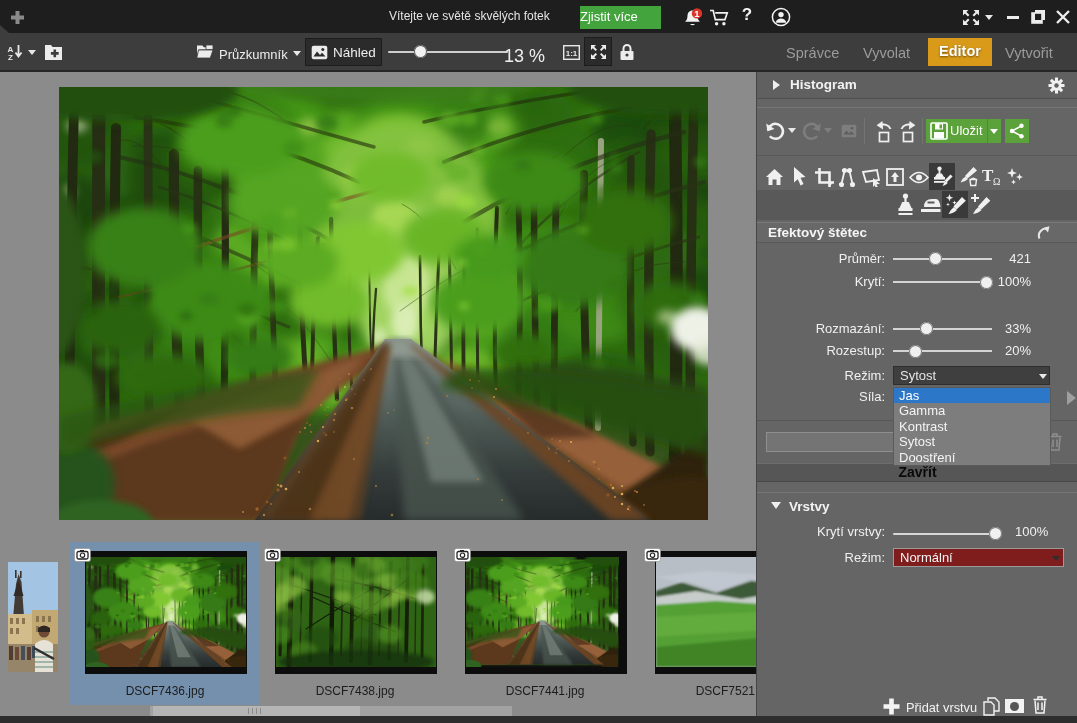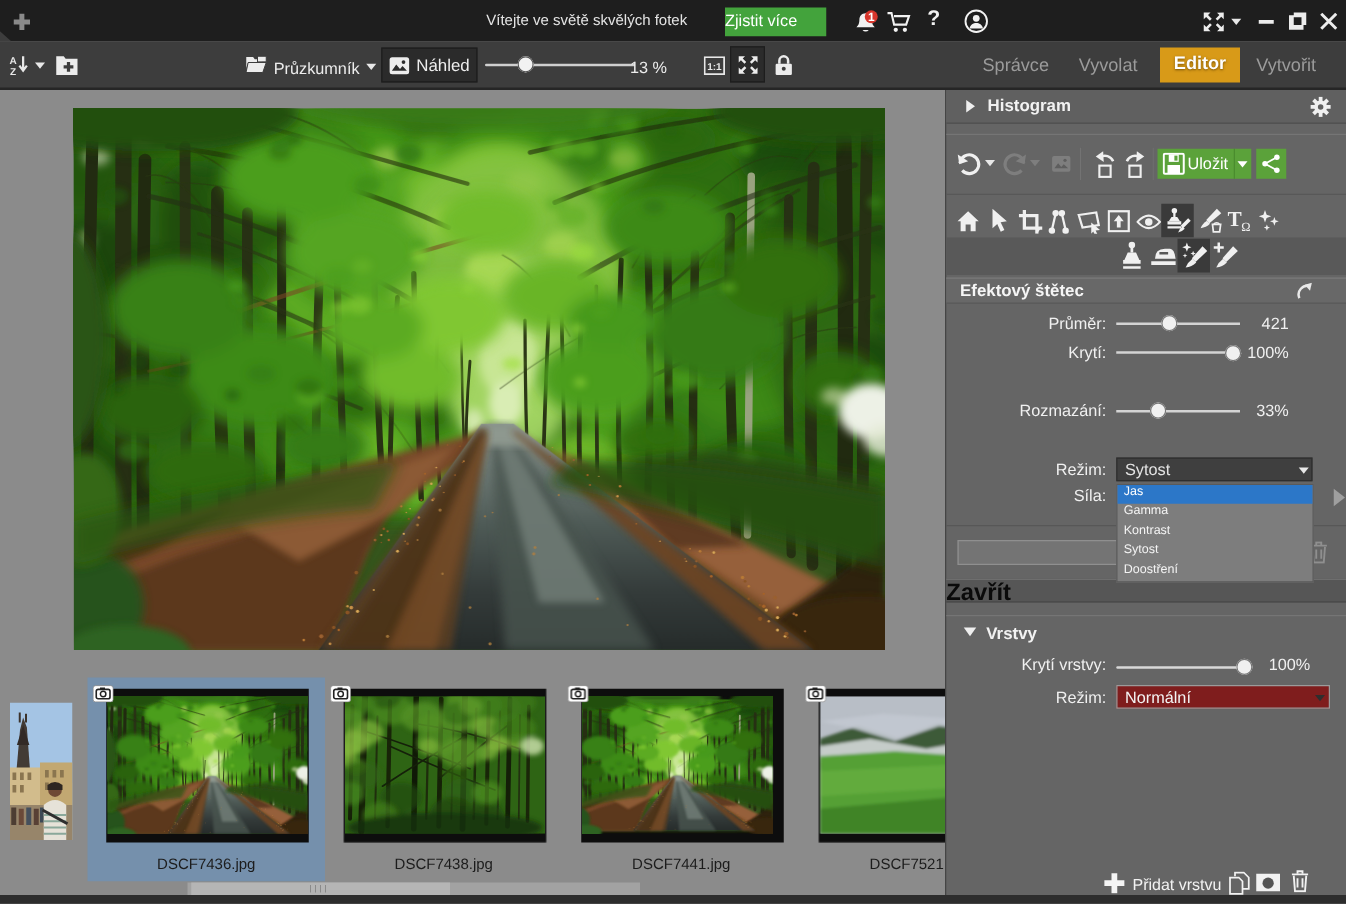--- a/index.html
+++ b/index.html
@@ -105,21 +105,21 @@
       <svg class="abs" style="left:5px; top:6px;" width="17" height="15" viewBox="0 0 17 15">
         <rect x="0.7" y="0.7" width="15.6" height="13.6" rx="2" fill="#ececec"></rect>
         <path d="M2.5 11.5 l3.5-5 l3 3.6 l2-2.4 l3.5 3.8 z" fill="#2b2b2b"></path>
         <circle cx="11.8" cy="4.6" r="1.5" fill="#2b2b2b"></circle>
       </svg>
       <div class="abs lbl" style="left:27px; top:6px; font-size:13.5px;">Náhled</div>
     </div>
 
     <div class="slider-track" style="left:388px; top:18px; width:120px; background:#cfcfcf;"></div>
     <div class="slider-knob" style="left:414px; top:12px;"></div>
-    <div class="abs lbl" style="left:504px; top:13px; font-size:13px;">13 %</div>
+    <div class="abs lbl" style="left:504px; top:13px; font-size:18px;">13 %</div>
 
     <svg class="abs" style="left:563px; top:12px;" width="17" height="15" viewBox="0 0 17 15">
       <rect x="0.7" y="0.7" width="15.6" height="13.6" fill="none" stroke="#e8e8e8" stroke-width="1.4"></rect>
       <text x="8.5" y="10.8" font-size="8" font-weight="bold" fill="#e8e8e8" text-anchor="middle">1:1</text>
     </svg>
 
     <div class="abs" style="left:584px; top:4px; width:28px; height:29px; background:#2b2b2b; border:1px solid #1d1d1d;">
       <svg class="abs" style="left:5px; top:6px;" width="17" height="16" viewBox="0 0 18 17">
         <g fill="#ececec">
           <path d="M1 1 h5.4 l-2 2 l3 3 l-1.5 1.5 l-3-3 l-1.9 1.9 z"></path>
@@ -979,37 +979,43 @@
         <div class="strk"></div>
         <div class="sknob" style="left:223px;"></div>
         <div class="sval">100%</div>
       </div>
     <div class="srow" style="top:246.5px;">
         <div class="slab">Rozmazání:</div>
         <div class="strk"></div>
         <div class="sknob" style="left:163px;"></div>
         <div class="sval">33%</div>
       </div>
+    <div class="srow" style="top:269px;">
+        <div class="slab">Rozestup:</div>
+        <div class="strk"></div>
+        <div class="sknob" style="left:152px;"></div>
+        <div class="sval">20%</div>
+      </div>
     <div class="abs" style="left:0; top:317px; width:128px; text-align:right; font-size:13px; color:#f0f0f0;">Síla:</div>
     <div class="abs" style="left:0; top:296px; width:128px; text-align:right; font-size:13px; color:#f0f0f0;">Režim:</div>
     <div class="abs" style="left:136px; top:294px; width:157px; height:19px; background:#3f3f3f; border:1px solid #2e2e2e;">
       <div class="abs" style="left:6px; top:1px; font-size:13px; color:#e4e4e4;">Sytost</div>
       <div class="abs caret" style="left:145px; top:7px;"></div>
     </div>
     <div class="abs" style="left:0; top:348px; width:321px; height:1px; background:#575757;"></div>
     <div class="abs" style="left:9px; top:360px; width:274px; height:20px; background:#747474; border:1px solid #8f8f8f;"></div>
     <svg class="abs" style="left:291px; top:361px;" width="14" height="18" viewBox="0 0 14 18">
       <g stroke="#8f8f8f" fill="none" stroke-width="1.5">
         <path d="M2 4.5 L3 17 H11 L12 4.5"></path>
           <path d="M0.5 3.5 H13.5"></path>
           <path d="M5 3 V1 H9 V3"></path>
         <path d="M5 6.5 V14 M9 6.5 V14"></path>
       </g>
     </svg>
-    <div class="abs" style="left:0; top:391px; width:321px; height:19px; background:#565656; border-top:1px solid #6e6e6e; border-bottom:1px solid #484848; text-align:left; font-weight:bold; font-size:19px; color:#0a0a0a;">Zavřít</div>
+    <div class="abs" style="left:0; top:391px; width:321px; height:19px; background:#565656; border-top:1px solid #6e6e6e; border-bottom:1px solid #484848; text-align:center; font-weight:bold; font-size:14px; color:#0a0a0a;">Zavřít</div>
     <div class="abs" style="left:0; top:420px; width:321px; height:1px; background:#757575;"></div>
 
     <div class="abs" style="left:14px; top:430px; width:0; height:0; border-left:5px solid transparent; border-right:5px solid transparent; border-top:7px solid #efefef;"></div>
     <div class="abs" style="left:32px; top:427px; font-weight:bold; font-size:13.5px; color:#f2f2f2;">Vrstvy</div>
     <div class="abs" style="left:0; top:452px; width:128px; text-align:right; font-size:13px; color:#f0f0f0;">Krytí vrstvy:</div>
     <div class="abs slider-track" style="left:136px; top:461px; width:108px;"></div>
     <div class="abs sknob" style="left:232px; top:455px;"></div>
     <div class="abs" style="left:258px; top:452px; font-size:13px; color:#f0f0f0;">100%</div>
     <div class="abs" style="left:0; top:478px; width:128px; text-align:right; font-size:13px; color:#f0f0f0;">Režim:</div>
     <div class="abs" style="left:136px; top:476px; width:171px; height:19px; background:#7f1d1d; border:1px solid #9b9b9b;">
@@ -1033,21 +1039,21 @@
     </div>
     <svg class="abs" style="left:276px; top:624px;" width="14" height="18" viewBox="0 0 14 18">
       <g stroke="#f2f2f2" fill="none" stroke-width="1.5">
         <path d="M2 4.5 L3 17 H11 L12 4.5"></path>
           <path d="M0.5 3.5 H13.5"></path>
           <path d="M5 3 V1 H9 V3"></path>
         <path d="M5 6.5 V14 M9 6.5 V14"></path>
       </g>
     </svg>
 
-    <div class="abs" style="left:136px; top:315px; width:158px; height:79px; background:#7d7d7d; border:1px solid #5a5a5a; font-size:10px; color:#f4f4f4;">
+    <div class="abs" style="left:136px; top:315px; width:158px; height:79px; background:#7d7d7d; border:1px solid #5a5a5a; font-size:13px; color:#f4f4f4;">
       <div style="height:15.4px; background:#2c77c8; padding-left:5px; color:#fff;">Jas</div>
       <div style="height:15.4px; padding-left:5px;">Gamma</div>
       <div style="height:15.4px; padding-left:5px;">Kontrast</div>
       <div style="height:15.4px; padding-left:5px;">Sytost</div>
       <div style="height:15.4px; padding-left:5px;">Doostření</div>
     </div>
     <div class="abs" style="left:310px; top:319px; width:0; height:0; border-top:7px solid transparent; border-bottom:7px solid transparent; border-left:9px solid #9f9f9f;"></div>
   </div>
   <div id="bottombar"></div>
 </div>

